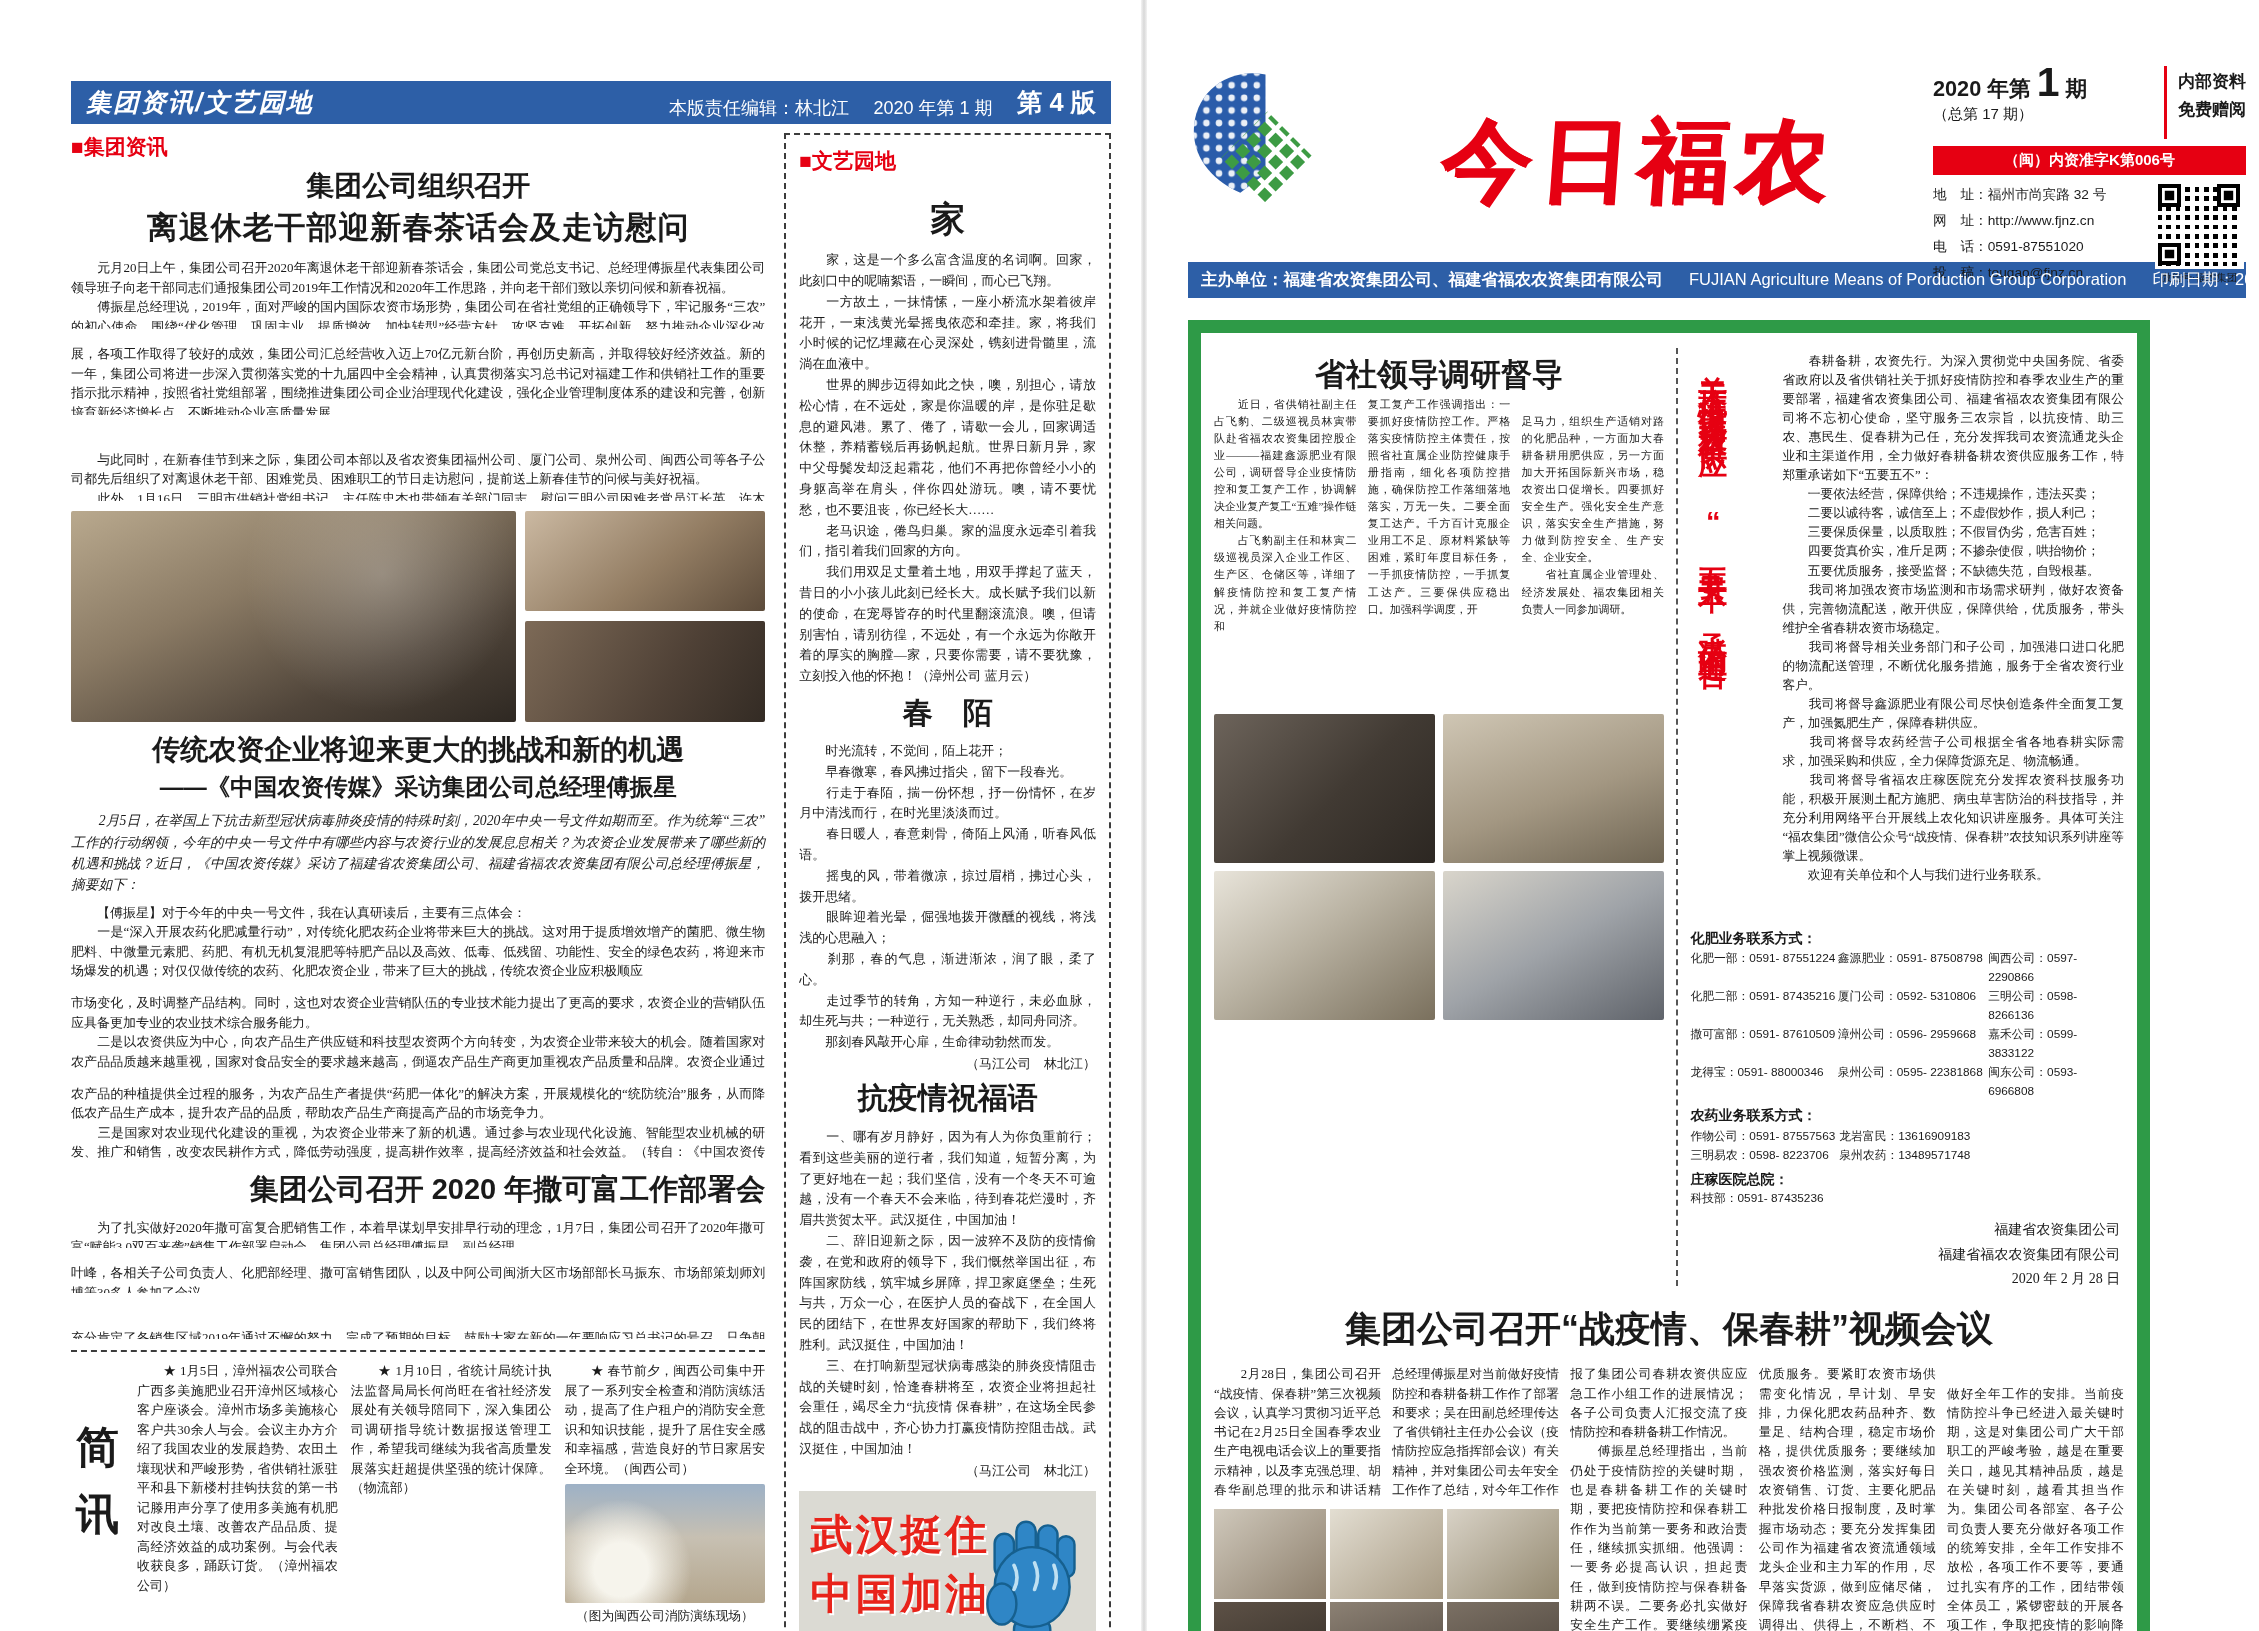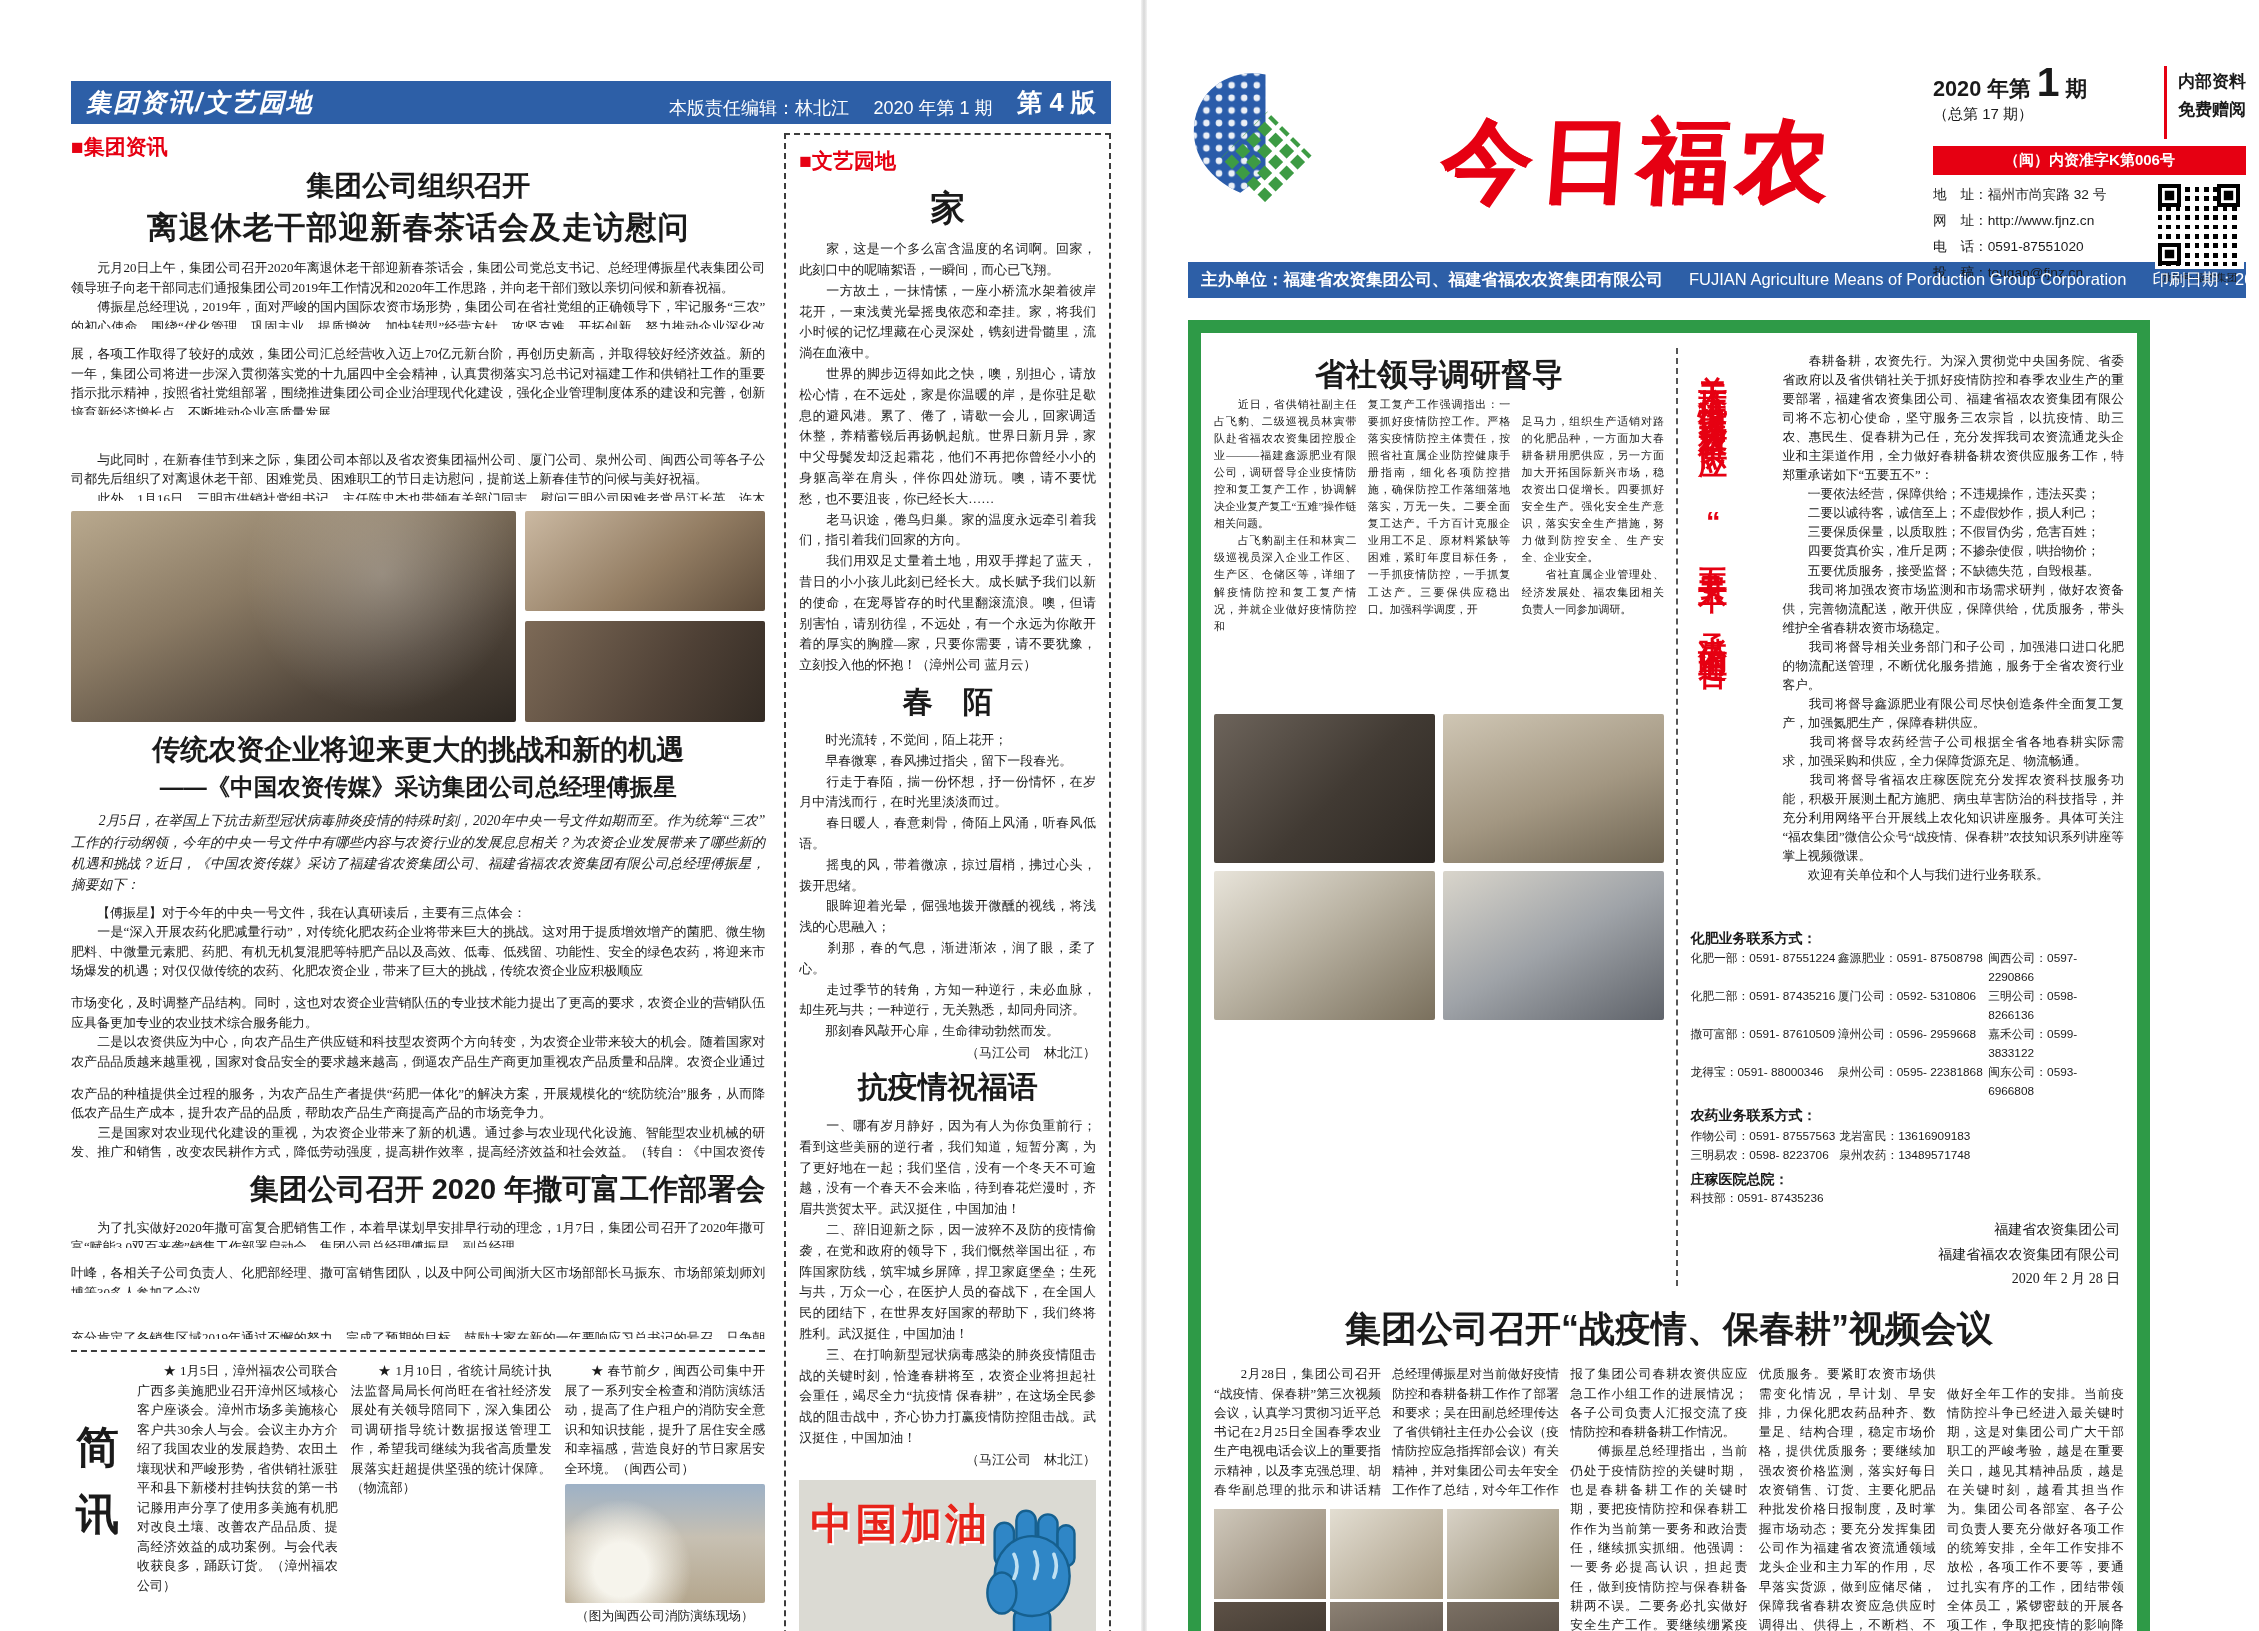--- a/index.html
+++ b/index.html
@@ -63,21 +63,21 @@
   .briefs-label{width:53px;font-size:43px;font-weight:900;font-family:"Liberation Sans",sans-serif;
     white-space:pre-line;line-height:1.55;padding-top:53px;text-align:center;flex:none;}
   .briefs .c{flex:1;font-size:13px;line-height:1.5;text-align:justify;white-space:pre-line;overflow:hidden;}
   .briefs .bc3{display:flex;flex-direction:column;}
   .ph-fire{height:119px;margin-top:5.6px;background:
     radial-gradient(circle at 28% 72%, #f6f4ec 0 16%, transparent 42%),
     linear-gradient(180deg,#9db1c6 0%,#c7c0b2 45%,#b4a68d 100%);flex:none;}
   .briefs .cap{font-size:12.7px;margin-top:3.8px;text-align:center;white-space:nowrap;flex:none;}
 
   
-  .lit-label{color:var(--red);font-weight:bold;font-size:21px;font-family:"Liberation Sans",sans-serif;margin-bottom:10px;}
+  .lit-label{color:var(--red);font-weight:bold;font-size:21px;font-family:"Liberation Sans",sans-serif;margin-bottom:21px;}
   .lit-title{text-align:center;font-size:35px;font-weight:900;font-family:"Liberation Sans",sans-serif;margin:5.6px 0 7.5px;}
   .lit-title-sm{font-size:30px;}
   .lit-body{font-size:13px;line-height:1.6;text-align:justify;white-space:pre-line;}
   .lit-byline{text-align:right;font-size:13px;margin:1.9px 0 5.6px;}
 
   .poster{margin-top:11.3px;background:#dbdad3;padding:15px 11.3px;position:relative;height:275px;overflow:hidden;}
   .poster-l{font-size:42px;font-weight:900;color:#e8231a;font-family:"Liberation Sans",sans-serif;
     line-height:1.4;letter-spacing:2.8px;text-shadow:1.9px 1.9px 0 #fff;}
   .fist{position:absolute;right:7.5px;top:13px;}
 
@@ -274,20 +274,21 @@
       <div class="lit-byline">（马江公司　林北江）</div>
 
       <div class="lit-title lit-title-sm">抗疫情祝福语</div>
       <div class="lit-body">　　一、哪有岁月静好，因为有人为你负重前行；看到这些美丽的逆行者，我们知道，短暂分离，为了更好地在一起；我们坚信，没有一个冬天不可逾越，没有一个春天不会来临，待到春花烂漫时，齐眉共赏贺太平。武汉挺住，中国加油！
 　　二、辞旧迎新之际，因一波猝不及防的疫情偷袭，在党和政府的领导下，我们慨然举国出征，布阵国家防线，筑牢城乡屏障，捍卫家庭堡垒；生死与共，万众一心，在医护人员的奋战下，在全国人民的团结下，在世界友好国家的帮助下，我们终将胜利。武汉挺住，中国加油！
 　　三、在打响新型冠状病毒感染的肺炎疫情阻击战的关键时刻，恰逢春耕将至，农资企业将担起社会重任，竭尽全力“抗疫情 保春耕”，在这场全民参战的阻击战中，齐心协力打赢疫情防控阻击战。武汉挺住，中国加油！</div>
       <div class="lit-byline">（马江公司　林北江）</div>
 
       <div class="poster">
         <div class="poster-text">
+          <div class="poster-l">武汉挺住</div>
           <div class="poster-l">中国加油</div>
         </div>
 
         <svg class="fist" width="121" height="200" viewBox="0 0 100 160">
           <g fill="#2f86c6" stroke="#16608f" stroke-width="2">
             <rect x="38" y="92" width="30" height="62" rx="9"></rect>
             <rect x="22" y="22" width="16" height="36" rx="8"></rect>
             <rect x="40" y="12" width="16" height="44" rx="8"></rect>
             <rect x="58" y="15" width="16" height="41" rx="8"></rect>
             <rect x="74" y="24" width="14" height="34" rx="7"></rect>

